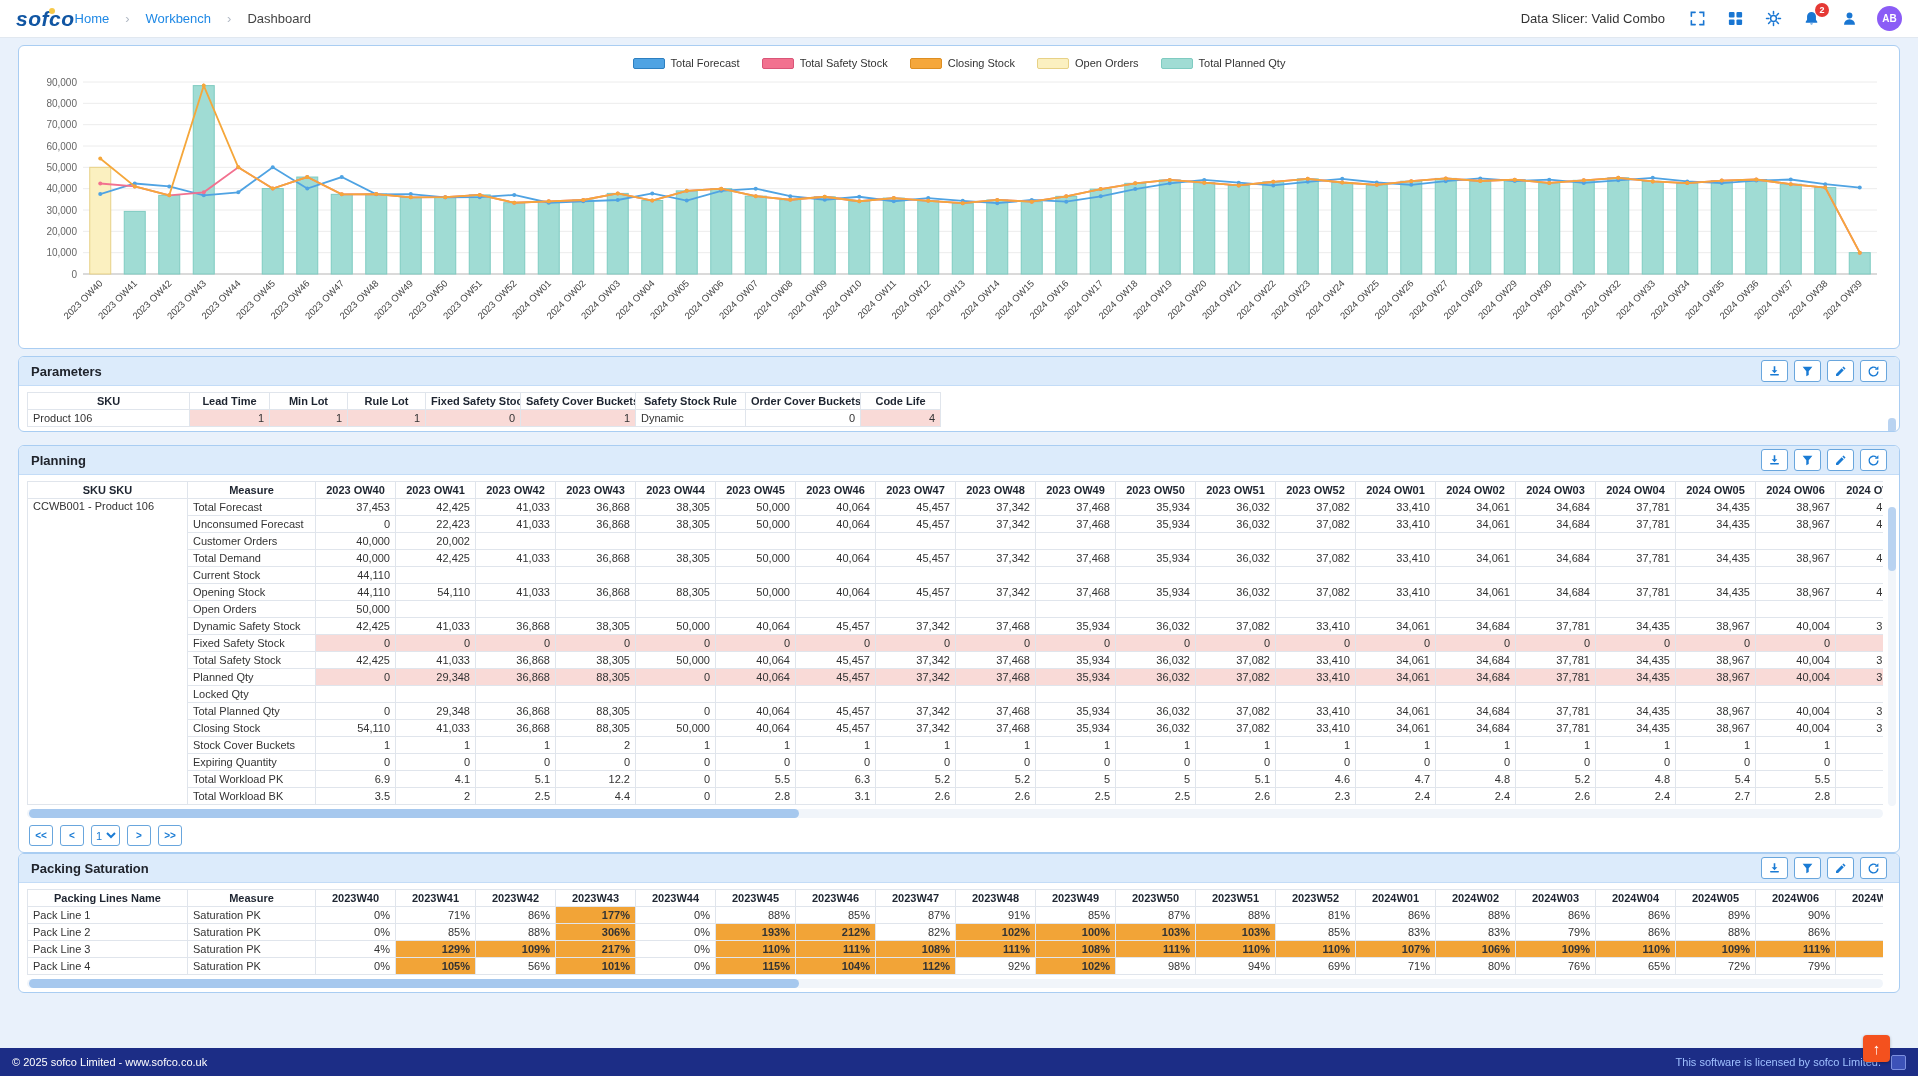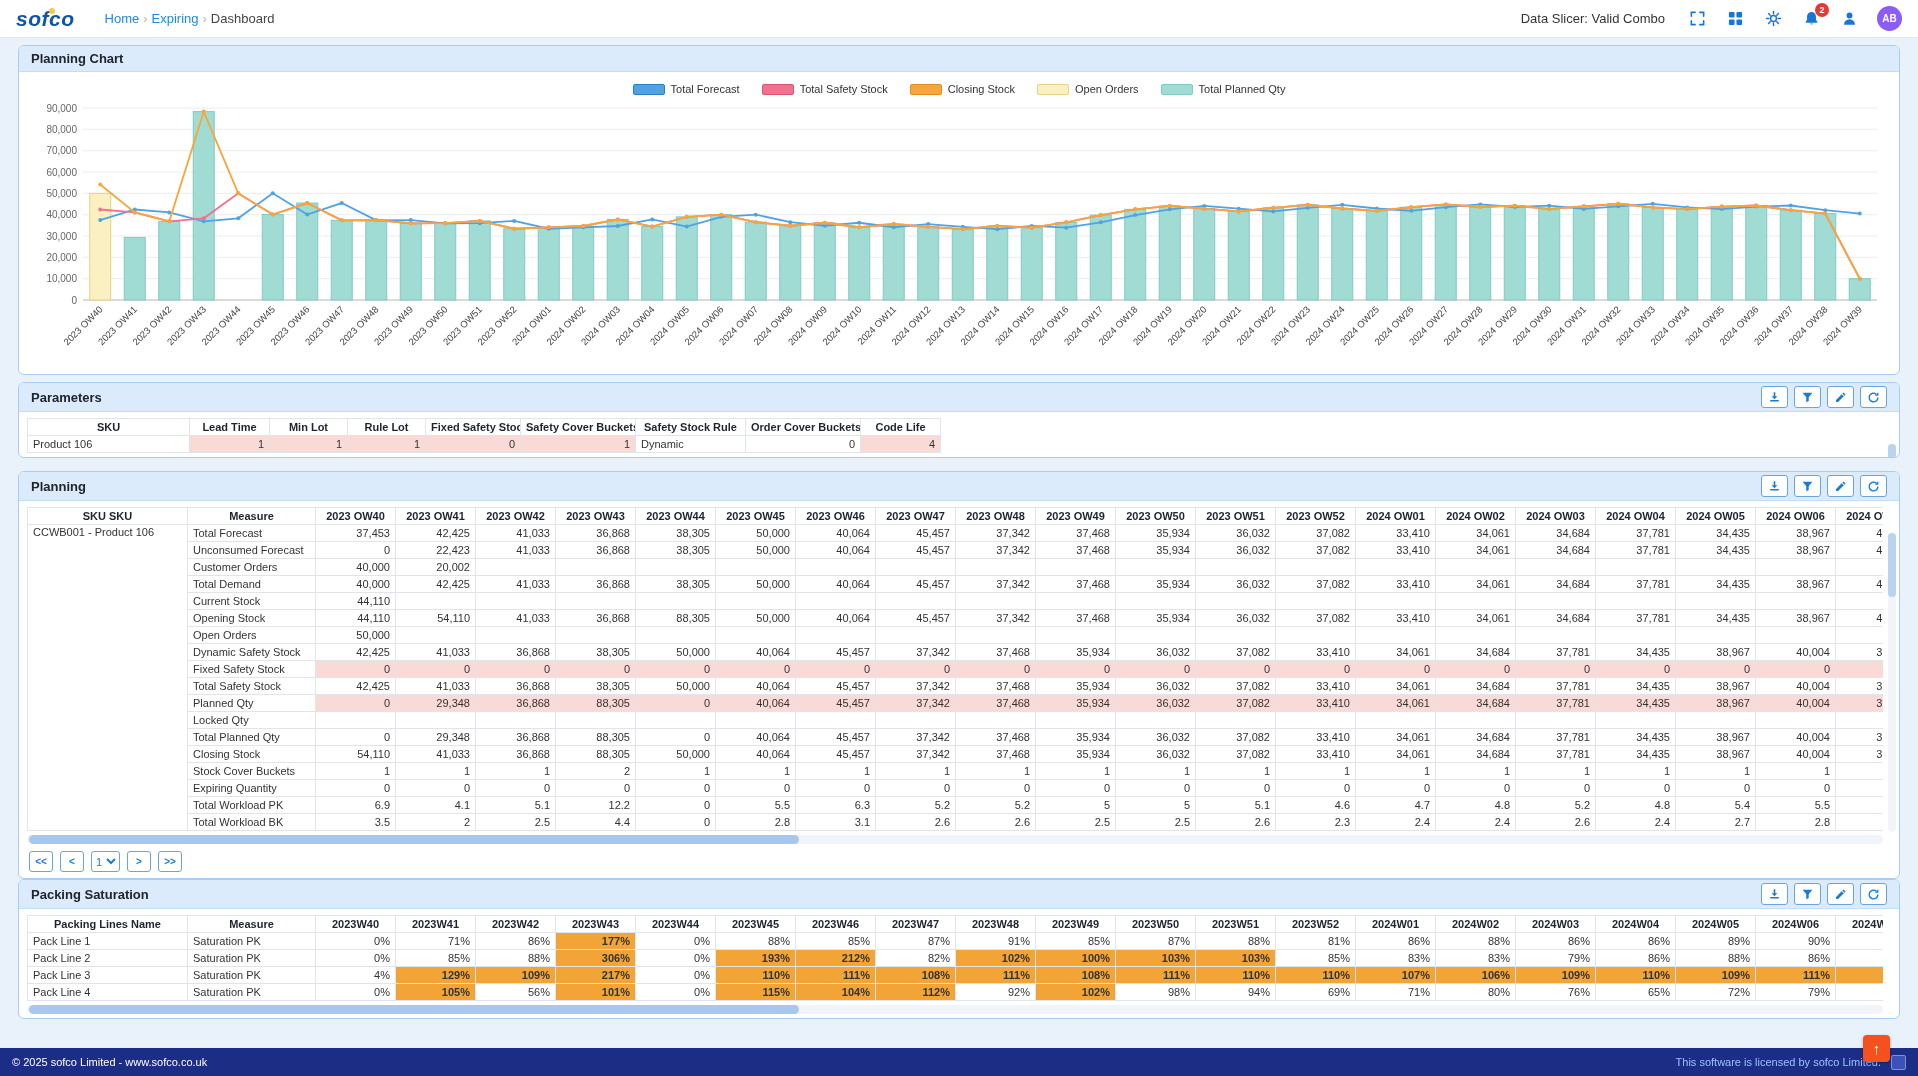--- a/index.html
+++ b/index.html
@@ -1,23 +1,23 @@
 <!DOCTYPE html>
 <html><head>
 <meta charset="utf-8">
 <style>
 *{box-sizing:border-box}
 html,body{margin:0;padding:0}
 body{width:1918px;height:1076px;font-family:"Liberation Sans",sans-serif;background:#e9f1fb;overflow:hidden}
 .app{position:relative;width:100%;height:100%}
 .navbar{height:38px;background:#fff;display:flex;align-items:center;padding:0 16px;border-bottom:1px solid #e1e8f0}
-.logo{position:relative;margin-right:30px;cursor:pointer}
+.logo{position:relative;cursor:pointer}
 .logo-text{color:#1156a3;font-weight:800;font-style:italic;font-size:21px;letter-spacing:.5px}
 .logo-accent{position:absolute;top:1px;left:33px;width:6px;height:6px;border-radius:50%;background:#f7c948}
-.breadcrumb{display:flex;align-items:center;gap:4px;font-size:13px}
+.breadcrumb{display:flex;align-items:center;gap:16px;font-size:13px}
 .crumb.link{color:#1e88e5;cursor:pointer}
 .crumb.current{color:#444}
 .sep{color:#b0b8c4}
 .nav-right{margin-left:auto;display:flex;align-items:center;gap:18px}
 .slicer{font-size:13px;color:#333;margin-right:4px}
 .nav-icon{position:relative;width:20px;height:20px;display:inline-flex;align-items:center;justify-content:center;cursor:pointer}
 .badge{position:absolute;top:-6px;right:-8px;min-width:14px;height:14px;border-radius:7px;background:#e53935;color:#fff;font-size:9px;font-weight:bold;display:flex;align-items:center;justify-content:center;padding:0 3px}
 .avatar{width:25px;height:25px;border-radius:50%;background:#8b5cf6;color:#fff;font-size:10px;font-weight:bold;display:flex;align-items:center;justify-content:center;cursor:pointer}
 .content{padding:7px 18px 0}
 .panel{position:relative;background:#fff;border:1px solid #a9cdf2;border-radius:6px;overflow:hidden}
@@ -63,21 +63,21 @@
 <div class="app">
 
   <header class="navbar">
     <div class="logo">
       <span class="logo-text">sofco</span>
       <i class="logo-accent"></i>
     </div>
     <nav class="breadcrumb" id="breadcrumb">
         <span class="crumb link">Home</span>
         <span class="sep">›</span>
-        <span class="crumb link">Expiring</span>
+        <span class="crumb link">Workbench</span>
         <span class="sep">›</span>
         <span class="crumb current">Dashboard</span>
       </nav>
     <div class="nav-right">
       <span class="slicer">Data Slicer: Valid Combo</span>
       <span class="nav-icon">
           <svg viewBox="0 0 18 18" width="17" height="17">
             <g fill="none" stroke="#1976d2" stroke-width="1.7" stroke-linecap="round">
               <path d="M2.5 6.5v-4h4"></path>
               <path d="M11.5 2.5h4v4"></path>
@@ -115,23 +115,20 @@
             <path d="M3.2 15.6a5.8 5.8 0 0 1 11.6 0z"></path>
           </svg>
         </span>
       <span class="avatar">AB</span>
     </div>
   </header>
 
   <main class="content">
 
     <section class="panel chart-panel">
-      <div class="panel-header">
-        <span class="panel-title">Planning Chart</span>
-      </div>
       <div class="panel-body">
         <div class="legend" id="chart-legend">
             <span class="legend-item">
               <i class="swatch" style="background: rgb(79, 163, 227); border-color: rgb(45, 127, 192);"></i>
               <span class="legend-label">Total Forecast</span>
             </span>
             <span class="legend-item">
               <i class="swatch" style="background: rgb(242, 113, 143); border-color: rgb(217, 85, 120);"></i>
               <span class="legend-label">Total Safety Stock</span>
             </span>

